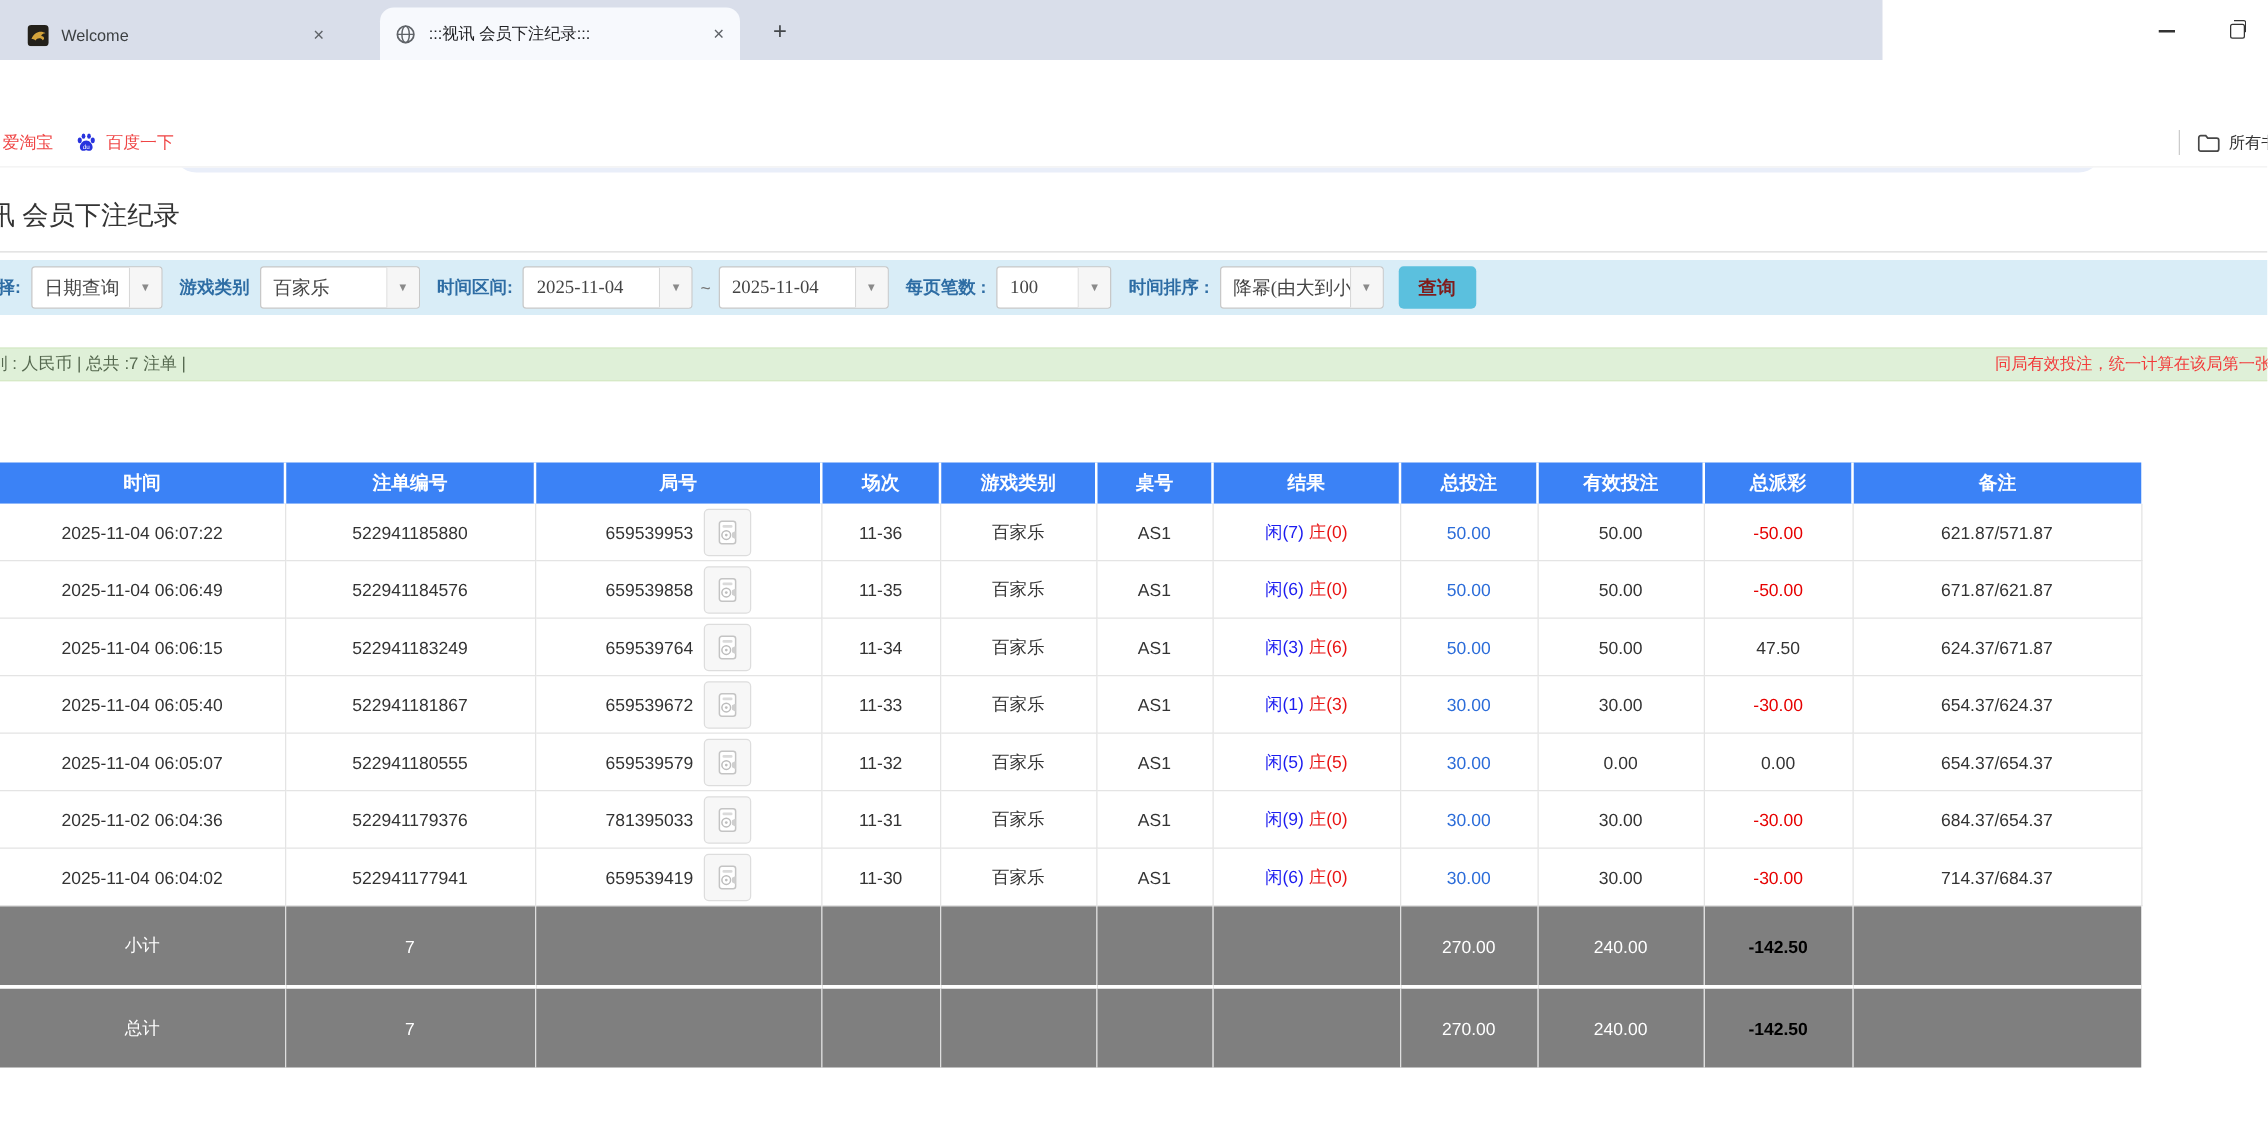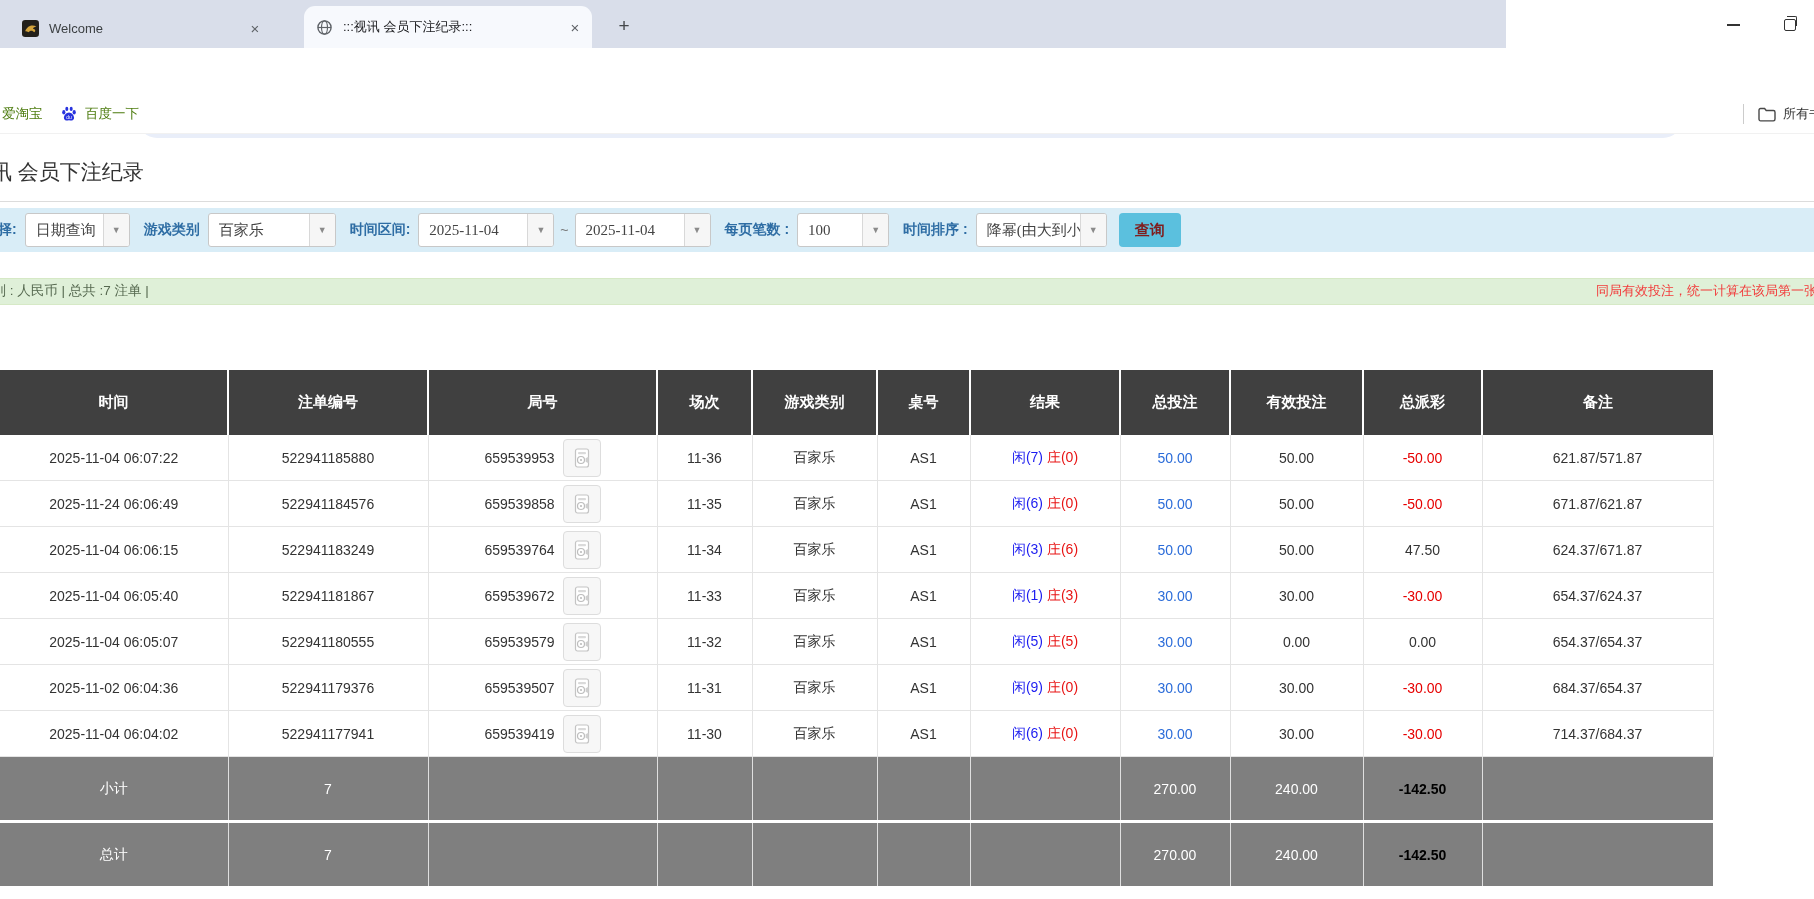--- a/index.html
+++ b/index.html
@@ -28,21 +28,21 @@
   .toolbar{left:0;top:48px;width:1814px;height:47px;background:#fff;}
   .navicon{position:absolute;top:58px;width:26px;height:26px;display:flex;align-items:center;justify-content:center;}
   .omnibox{position:absolute;left:138px;top:52px;width:1544px;height:38px;background:#e9eef9;border-radius:19px;
     display:flex;align-items:center;padding:0 14px;box-sizing:border-box;}
   .url-text{font-size:15.5px;color:#202124;margin-left:11px;white-space:nowrap;overflow:hidden;}
   .omni-right{margin-left:auto;display:flex;align-items:center;gap:16px;}
   .star{font-size:19px;color:#3c4043;line-height:1;}
   .avatar{position:absolute;left:1750px;top:57px;}
   
   .bookmarksbar{left:0;top:95px;width:1814px;height:38px;background:#fff;border-bottom:1px solid #f1f1f1;}
-  .bm{position:absolute;top:0;height:38px;display:flex;align-items:center;gap:7px;font-size:13.5px;color:#4d7c0f;}
+  .bm{position:absolute;top:0;height:38px;display:flex;align-items:center;gap:7px;font-size:13.5px;color:#ef4444;}
   .bm-divider{position:absolute;left:1743px;top:9px;width:1px;height:20px;background:#ccc;}
   .bm-all{position:absolute;left:1758px;top:0;height:38px;display:flex;align-items:center;gap:7px;font-size:13px;color:#333;white-space:nowrap;}
   
   .page-title{left:-30px;top:158px;font-size:21px;color:#333;white-space:nowrap;}
   .title-rule{left:0;top:201px;width:1814px;height:1px;background:#dcdcdc;}
   .filterbar{left:0;top:208px;width:1814px;height:44px;background:#d9edf7;display:flex;align-items:center;}
   .flabel{color:#2e6da4;font-weight:bold;font-size:14px;margin:0 8px 0 14px;white-space:nowrap;}
   .flabel.first{margin-left:-44px;}
   .tilde{color:#777;font-size:14px;margin:0 6px;}
   .sel{height:34px;background:#fff;border:1px solid #c8c8c8;border-radius:3px;display:flex;align-items:stretch;
@@ -52,22 +52,22 @@
     justify-content:center;color:#8a8a8a;font-size:9px;border-radius:0 2px 2px 0;}
   .btn-search{height:34px;padding:0 16px;margin-left:12px;background:#5bc0de;color:#7f1d1d;font-size:15px;font-weight:bold;
     border:none;border-radius:4px;display:flex;align-items:center;}
   .greenbar{left:0;top:278px;width:1814px;height:25px;background:#dff0d8;border-top:1px solid #d6e9c6;
     border-bottom:1px solid #d6e9c6;}
   .greenbar .left{position:absolute;left:-21px;top:0;line-height:24px;font-size:13.5px;color:#55684f;white-space:nowrap;}
   .greenbar .right{position:absolute;left:1596px;top:0;line-height:24px;font-size:13px;color:#f23b3b;white-space:nowrap;}
   
   .table-wrap{left:0;top:370px;}
   table{border-collapse:collapse;table-layout:fixed;width:1713px;}
-  thead th{background:#404040;color:#fff;font-size:15px;font-weight:bold;height:33px;border-left:2px solid #fff;
-    padding:16px;text-align:center;}
+  thead th{background:#3b82f6;color:#fff;font-size:15px;font-weight:bold;height:33px;border-left:2px solid #fff;
+    padding:0;text-align:center;}
   thead th:first-child{border-left:none;}
   tbody td{height:45px;text-align:center;font-size:14px;color:#333;border:1px solid #e4e4e4;border-top:none;
     padding:0;background:#fff;}
   tbody tr td:first-child{border-left:none;}
   .round-wrap{display:flex;align-items:center;justify-content:center;gap:8px;}
   .media-btn{display:inline-flex;width:36px;height:36px;border:1px solid #ddd;background:#f7f7f7;border-radius:4px;
     align-items:center;justify-content:center;}
   .res-player{color:#1c1cf0;}
   .res-banker{color:#e81414;}
   .bet-link{color:#2b6cd9;cursor:pointer;}
@@ -282,21 +282,21 @@
           <td>11-36</td>
           <td>百家乐</td>
           <td>AS1</td>
           <td><span class="res-player">闲(7)</span> <span class="res-banker">庄(0)</span></td>
           <td><span class="bet-link">50.00</span></td>
           <td>50.00</td>
           <td class="neg">-50.00</td>
           <td>621.87/571.87</td>
         </tr>
         <tr>
-          <td>2025-11-24 06:06:49</td>
+          <td>2025-11-04 06:06:49</td>
           <td>522941184576</td>
           <td>
             <span class="round-wrap">
               <span>659539858</span>
               <span class="media-btn">
                 <svg width="22" height="22" viewBox="0 0 22 22">
                   <rect x="4.5" y="2" width="13" height="18" rx="2" fill="#fff" stroke="#c4c4c4" stroke-width="1.2"></rect>
                   <rect x="7" y="5" width="8" height="2.2" rx="1" fill="#dadada"></rect>
                   <circle cx="10" cy="13" r="3.5" fill="none" stroke="#bdbdbd" stroke-width="1.2"></circle>
                   <circle cx="10" cy="13" r="1.1" fill="#bdbdbd"></circle>
@@ -390,21 +390,21 @@
           <td><span class="bet-link">30.00</span></td>
           <td>0.00</td>
           <td>0.00</td>
           <td>654.37/654.37</td>
         </tr>
         <tr>
           <td>2025-11-02 06:04:36</td>
           <td>522941179376</td>
           <td>
             <span class="round-wrap">
-              <span>659539507</span>
+              <span>781395033</span>
               <span class="media-btn">
                 <svg width="22" height="22" viewBox="0 0 22 22">
                   <rect x="4.5" y="2" width="13" height="18" rx="2" fill="#fff" stroke="#c4c4c4" stroke-width="1.2"></rect>
                   <rect x="7" y="5" width="8" height="2.2" rx="1" fill="#dadada"></rect>
                   <circle cx="10" cy="13" r="3.5" fill="none" stroke="#bdbdbd" stroke-width="1.2"></circle>
                   <circle cx="10" cy="13" r="1.1" fill="#bdbdbd"></circle>
                   <path d="M14.6 11.2l2.9-1.5v6.6l-2.9-1.5z" fill="#cfcfcf"></path>
                 </svg>
               </span>
             </span>

